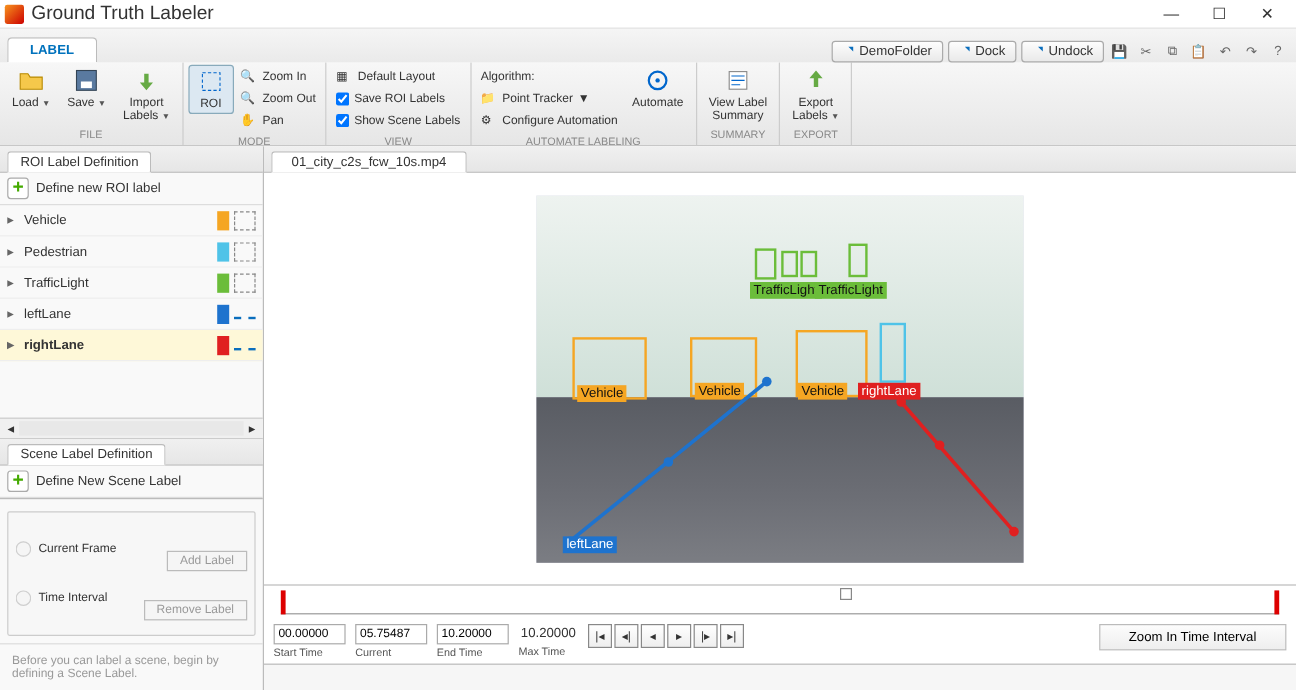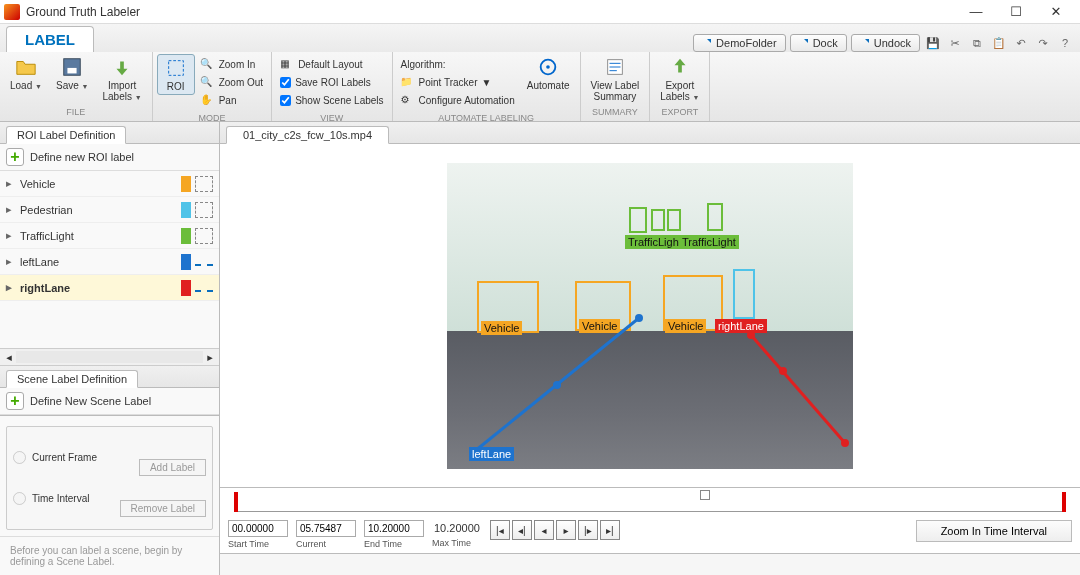--- a/index.html
+++ b/index.html
@@ -1,26 +1,26 @@
 <!DOCTYPE html>
 <html><head>
 <meta charset="utf-8">
 <style>
 * { box-sizing: border-box; margin: 0; padding: 0; font-family: "Segoe UI", Arial, sans-serif; }
 body { width: 1080px; height: 575px; background: #fff; font-size: 11px; color: #333; overflow: hidden; }
 
 
 .titlebar { height: 24px; background: #fff; display: flex; align-items: center; padding: 0 4px; border-bottom: 1px solid #ddd; }
 .titlebar .app-icon { width: 16px; height: 16px; background: linear-gradient(135deg,#f7931e,#c00); border-radius: 2px; margin-right: 6px; }
-.titlebar .title { flex: 1; font-size: 12px; }
+.titlebar .title { flex: 1; font-size: 16px; }
 .titlebar .wbtn { width: 40px; height: 22px; display: flex; align-items: center; justify-content: center; font-size: 13px; }
 
 
 .tabrow { height: 28px; background: linear-gradient(#f5f5f5,#eaeaea); display: flex; align-items: flex-end; padding: 0 6px; position: relative; }
-.tab { background: #fff; border: 1px solid #bbb; border-bottom: none; border-radius: 4px 4px 0 0; padding: 4px 18px; font-size: 15px; color: #0072bd; font-weight: bold; margin-right: 4px; }
+.tab { background: #fff; border: 1px solid #bbb; border-bottom: none; border-radius: 4px 4px 0 0; padding: 4px 18px; font-size: 11px; color: #0072bd; font-weight: bold; margin-right: 4px; }
 .tabrow .spacer { flex: 1; }
 .tabrow .rbtn { background: linear-gradient(#fdfdfd,#e9e9e9); border: 1px solid #aaa; border-radius: 3px; padding: 2px 8px; margin-left: 4px; font-size: 11px; display: flex; align-items: center; gap: 4px; }
 .tabrow .ricon { width: 18px; height: 18px; display: flex; align-items: center; justify-content: center; margin-left: 4px; color: #666; }
 .arrow-ic { width:10px; height:10px; fill:#0a6ebd; }
 
 
 .toolstrip { height: 70px; background: linear-gradient(#f7f7f7,#e6e6e6); border-bottom: 1px solid #bbb; display: flex; }
 .tsgroup { border-right: 1px solid #ccc; display: flex; flex-direction: column; }
 .tsgroup .tsbody { flex: 1; display: flex; align-items: flex-start; padding: 2px 4px; gap: 2px; }
 .tsgroup .tslabel { height: 14px; text-align: center; font-size: 9px; color: #888; }

